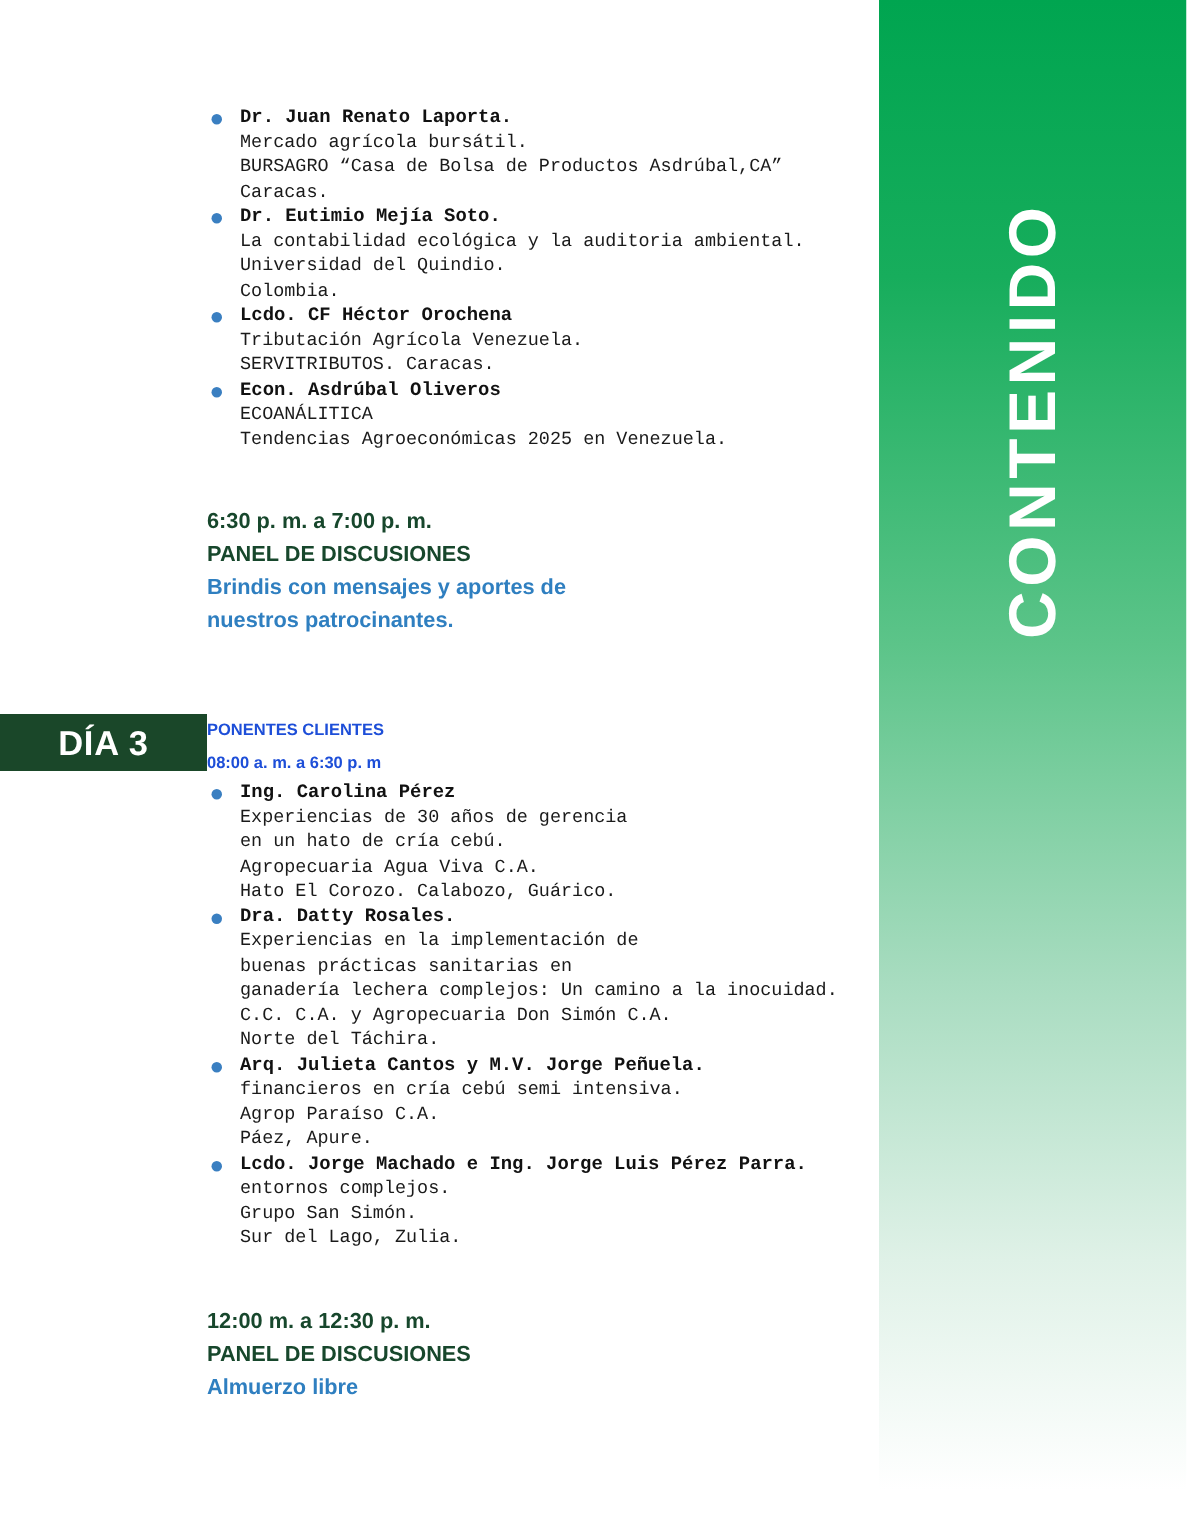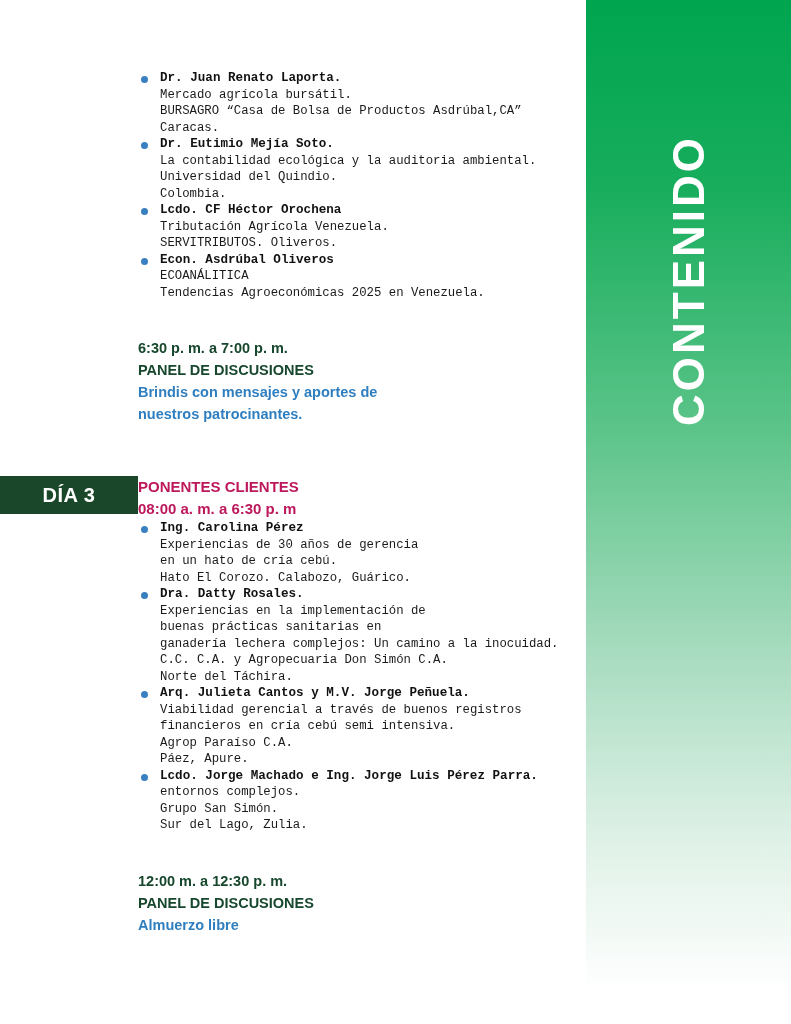--- a/index.html
+++ b/index.html
@@ -50,21 +50,21 @@
     position: absolute;
     left: 0;
     top: 476px;
     width: 138px;
     height: 38px;
     background: #1a4729;
     color: #ffffff;
     display: flex;
     align-items: center;
     justify-content: center;
-    font-size: 20px;
+    font-size: 23px;
     font-weight: bold;
     letter-spacing: 0.5px;
   }
 
   
   .content {
     position: absolute;
     left: 138px;
     top: 70px;
     width: 420px;
@@ -117,23 +117,23 @@
     line-height: 22px;
   }
   .blue-note {
     font-size: 14.5px;
     font-weight: bold;
     color: #2f7fc0;
     line-height: 22px;
   }
 
   .section-title {
-    font-size: 15px;
-    font-weight: bold;
-    color: #be185d;
+    font-size: 11px;
+    font-weight: bold;
+    color: #1d4ed8;
     line-height: 22px;
   }
 
   .day3-block {
     position: absolute;
     left: 138px;
     top: 476px;
     width: 440px;
   }
 </style>
@@ -162,21 +162,21 @@
       <div class="sp-name">Dr. Eutimio Mejía Soto.</div>
       <div class="sp-line">La contabilidad ecológica y la auditoria ambiental.</div>
       <div class="sp-line">Universidad del Quindio.</div>
       <div class="sp-line">Colombia.</div>
     </li>
 
     <li>
       <span class="bullet"></span>
       <div class="sp-name">Lcdo. CF Héctor Orochena</div>
       <div class="sp-line">Tributación Agrícola Venezuela.</div>
-      <div class="sp-line">SERVITRIBUTOS. Oliveros.</div>
+      <div class="sp-line">SERVITRIBUTOS. Caracas.</div>
     </li>
 
     <li>
       <span class="bullet"></span>
       <div class="sp-name">Econ. Asdrúbal Oliveros</div>
       <div class="sp-line">ECOANÁLITICA</div>
       <div class="sp-line">Tendencias Agroeconómicas 2025 en Venezuela.</div>
     </li>
 
   </ul>
@@ -199,37 +199,37 @@
   <div class="section-title">PONENTES CLIENTES</div>
   <div class="section-title">08:00 a. m.  a 6:30 p. m</div>
 
   <ul class="speaker-list">
 
     <li>
       <span class="bullet"></span>
       <div class="sp-name">Ing. Carolina Pérez</div>
       <div class="sp-line">Experiencias de 30 años de gerencia</div>
       <div class="sp-line">en un hato de cría cebú.</div>
+      <div class="sp-line">Agropecuaria Agua Viva C.A.</div>
       <div class="sp-line">Hato El Corozo. Calabozo, Guárico.</div>
     </li>
 
     <li>
       <span class="bullet"></span>
       <div class="sp-name">Dra. Datty Rosales.</div>
       <div class="sp-line">Experiencias en la implementación de</div>
       <div class="sp-line">buenas prácticas sanitarias en</div>
       <div class="sp-line">ganadería lechera complejos: Un camino a la inocuidad.</div>
       <div class="sp-line">C.C. C.A. y Agropecuaria Don Simón C.A.</div>
       <div class="sp-line">Norte del Táchira.</div>
     </li>
 
     <li>
       <span class="bullet"></span>
       <div class="sp-name">Arq. Julieta Cantos y M.V. Jorge Peñuela.</div>
-      <div class="sp-line">Viabilidad gerencial a través de buenos registros</div>
       <div class="sp-line">financieros en cría cebú semi intensiva.</div>
       <div class="sp-line">Agrop Paraíso C.A.</div>
       <div class="sp-line">Páez, Apure.</div>
     </li>
 
     <li>
       <span class="bullet"></span>
       <div class="sp-name">Lcdo. Jorge Machado e Ing. Jorge Luis Pérez Parra.</div>
       <div class="sp-line">entornos complejos.</div>
       <div class="sp-line">Grupo San Simón.</div>

